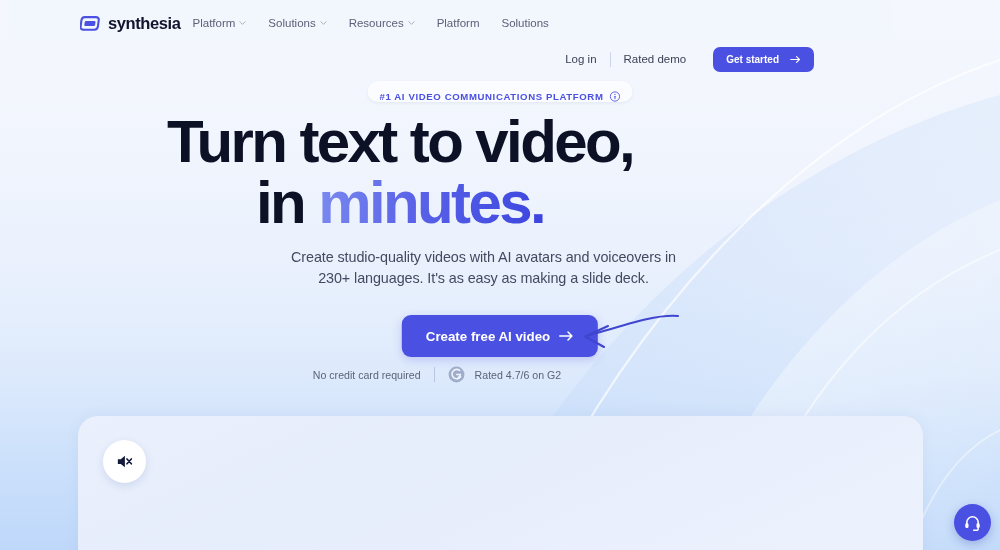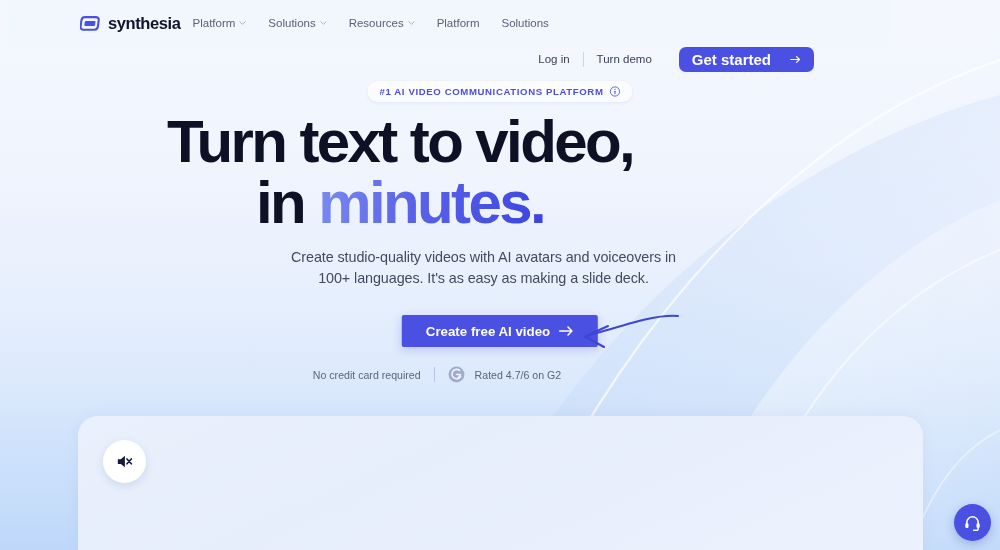--- a/index.html
+++ b/index.html
@@ -39,34 +39,34 @@
     position:absolute; right:78px; top:0; height:46px;
     display:flex; align-items:center; gap:0;margin-top:36px;
   }
   .hr-link {
     font-size:11.5px; color:#3c4256; cursor:pointer; white-space:nowrap;
     padding:0 13px;
   }
   .hr-divider { width:1px; height:15px; background:#ccd5ea; }
   .cta-sm {
     margin-left:14px;
-    background:#4a50e2; color:#fff; font-size:15px; font-weight:700;
+    background:#4a50e2; color:#fff; font-size:10px; font-weight:700;
     border-radius:7px; padding:0 13px; height:25px;
-    display:flex; align-items:center; gap:19px; cursor:pointer; white-space:nowrap;
+    display:flex; align-items:center; gap:11px; cursor:pointer; white-space:nowrap;
   }
   .arrow-r { width:11px; height:9px; display:block; }
 
   
   .hero { position:absolute; top:0; left:0; width:1000px; text-align:center; z-index:20; }
 
   .badge {
     position:absolute; top:81px; left:50%; transform:translateX(-50%);
     background:#fbfcff; border-radius:20px;
     height:21px; padding:0 12px;
-    display:flex; align-items:center; gap:6px;
+    display:flex; align-items:flex-end; gap:6px;
     box-shadow:0 1px 3px rgba(60,80,160,.09);
   }
   .badge-text {
     font-size:9.6px; font-weight:700; letter-spacing:.62px; color:#4a50e2;
     white-space:nowrap;
   }
   .info-ic { width:11px; height:11px; display:block; flex:0 0 auto; }
 
   .headline {
     position:absolute; top:111px; left:0; width:800px;
@@ -79,21 +79,21 @@
   }
 
   .subhead {
     position:absolute; top:247px; left:0; width:967px;
     font-size:14.4px; line-height:20.5px; color:#434a60; letter-spacing:-0.1px;
   }
 
   .cta-main {
     position:absolute; top:315px; left:50%; transform:translateX(-50%);
     background:#4a50e2; color:#fff;
-    border-radius:2px; height:32px; padding:0 24px;
+    border-radius:9px; height:42px; padding:0 24px;
     display:flex; align-items:center; gap:9px; cursor:pointer;
     font-size:13.3px; font-weight:700; white-space:nowrap;
     box-shadow:0 3px 10px rgba(74,80,226,.24);
   }
   .arrow-r-lg { width:15px; height:12px; display:block; }
 
   .curve-arrow { position:absolute; top:306px; left:562px; width:130px; height:55px; }
 
   .trust {
     position:absolute; top:366px; left:0; width:874px;
@@ -186,21 +186,21 @@
         <span>Platform</span>
       </div>
       <div class="nav-item">
         <span>Solutions</span>
       </div>
     </div>
 
     <div class="header-right">
       <span class="hr-link">Log in</span>
       <span class="hr-divider"></span>
-      <span class="hr-link">Turn demo</span>
+      <span class="hr-link">Rated demo</span>
       <div class="cta-sm">
         <span>Get started</span>
         <svg class="arrow-r" viewBox="0 0 14 10">
           <path d="M1 5 H12 M8.3 1.4 L12 5 L8.3 8.6" fill="none" stroke="#ffffff" stroke-width="1.5" stroke-linecap="round" stroke-linejoin="round"></path>
         </svg>
       </div>
     </div>
   </div>
 
   <div class="hero">
@@ -214,21 +214,21 @@
       </svg>
     </div>
 
     <h1 class="headline">
       <span>Turn text to video,</span><br>
       <span>in </span><span class="grad-word">minutes.</span>
     </h1>
 
     <p class="subhead">
       <span>Create studio-quality videos with AI avatars and voiceovers in</span><br>
-      <span>100+ languages. It's as easy as making a slide deck.</span>
+      <span>230+ languages. It's as easy as making a slide deck.</span>
     </p>
 
     <div class="cta-main">
       <span>Create free AI video</span>
       <svg class="arrow-r-lg" viewBox="0 0 16 12">
         <path d="M1 6 H14 M9.8 1.8 L14 6 L9.8 10.2" fill="none" stroke="#ffffff" stroke-width="1.6" stroke-linecap="round" stroke-linejoin="round"></path>
       </svg>
     </div>
 
     <svg class="curve-arrow" viewBox="0 0 130 55">

